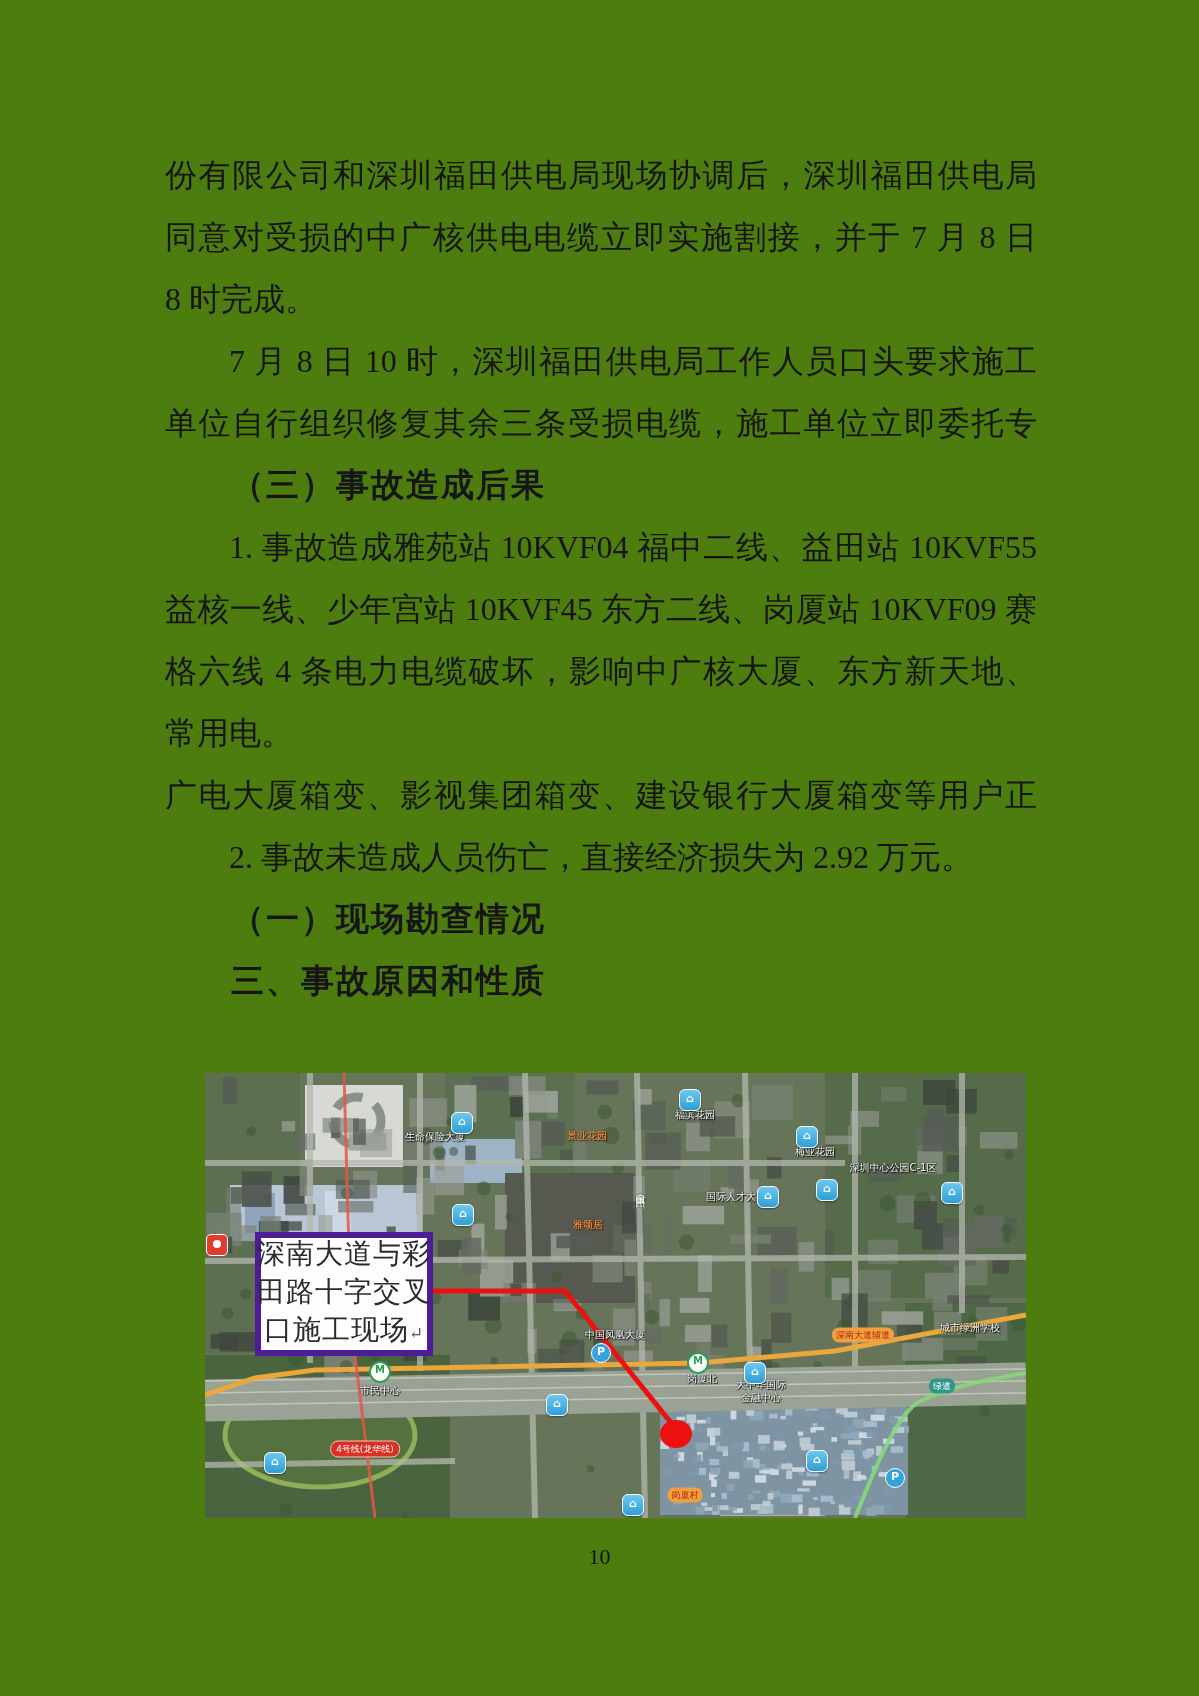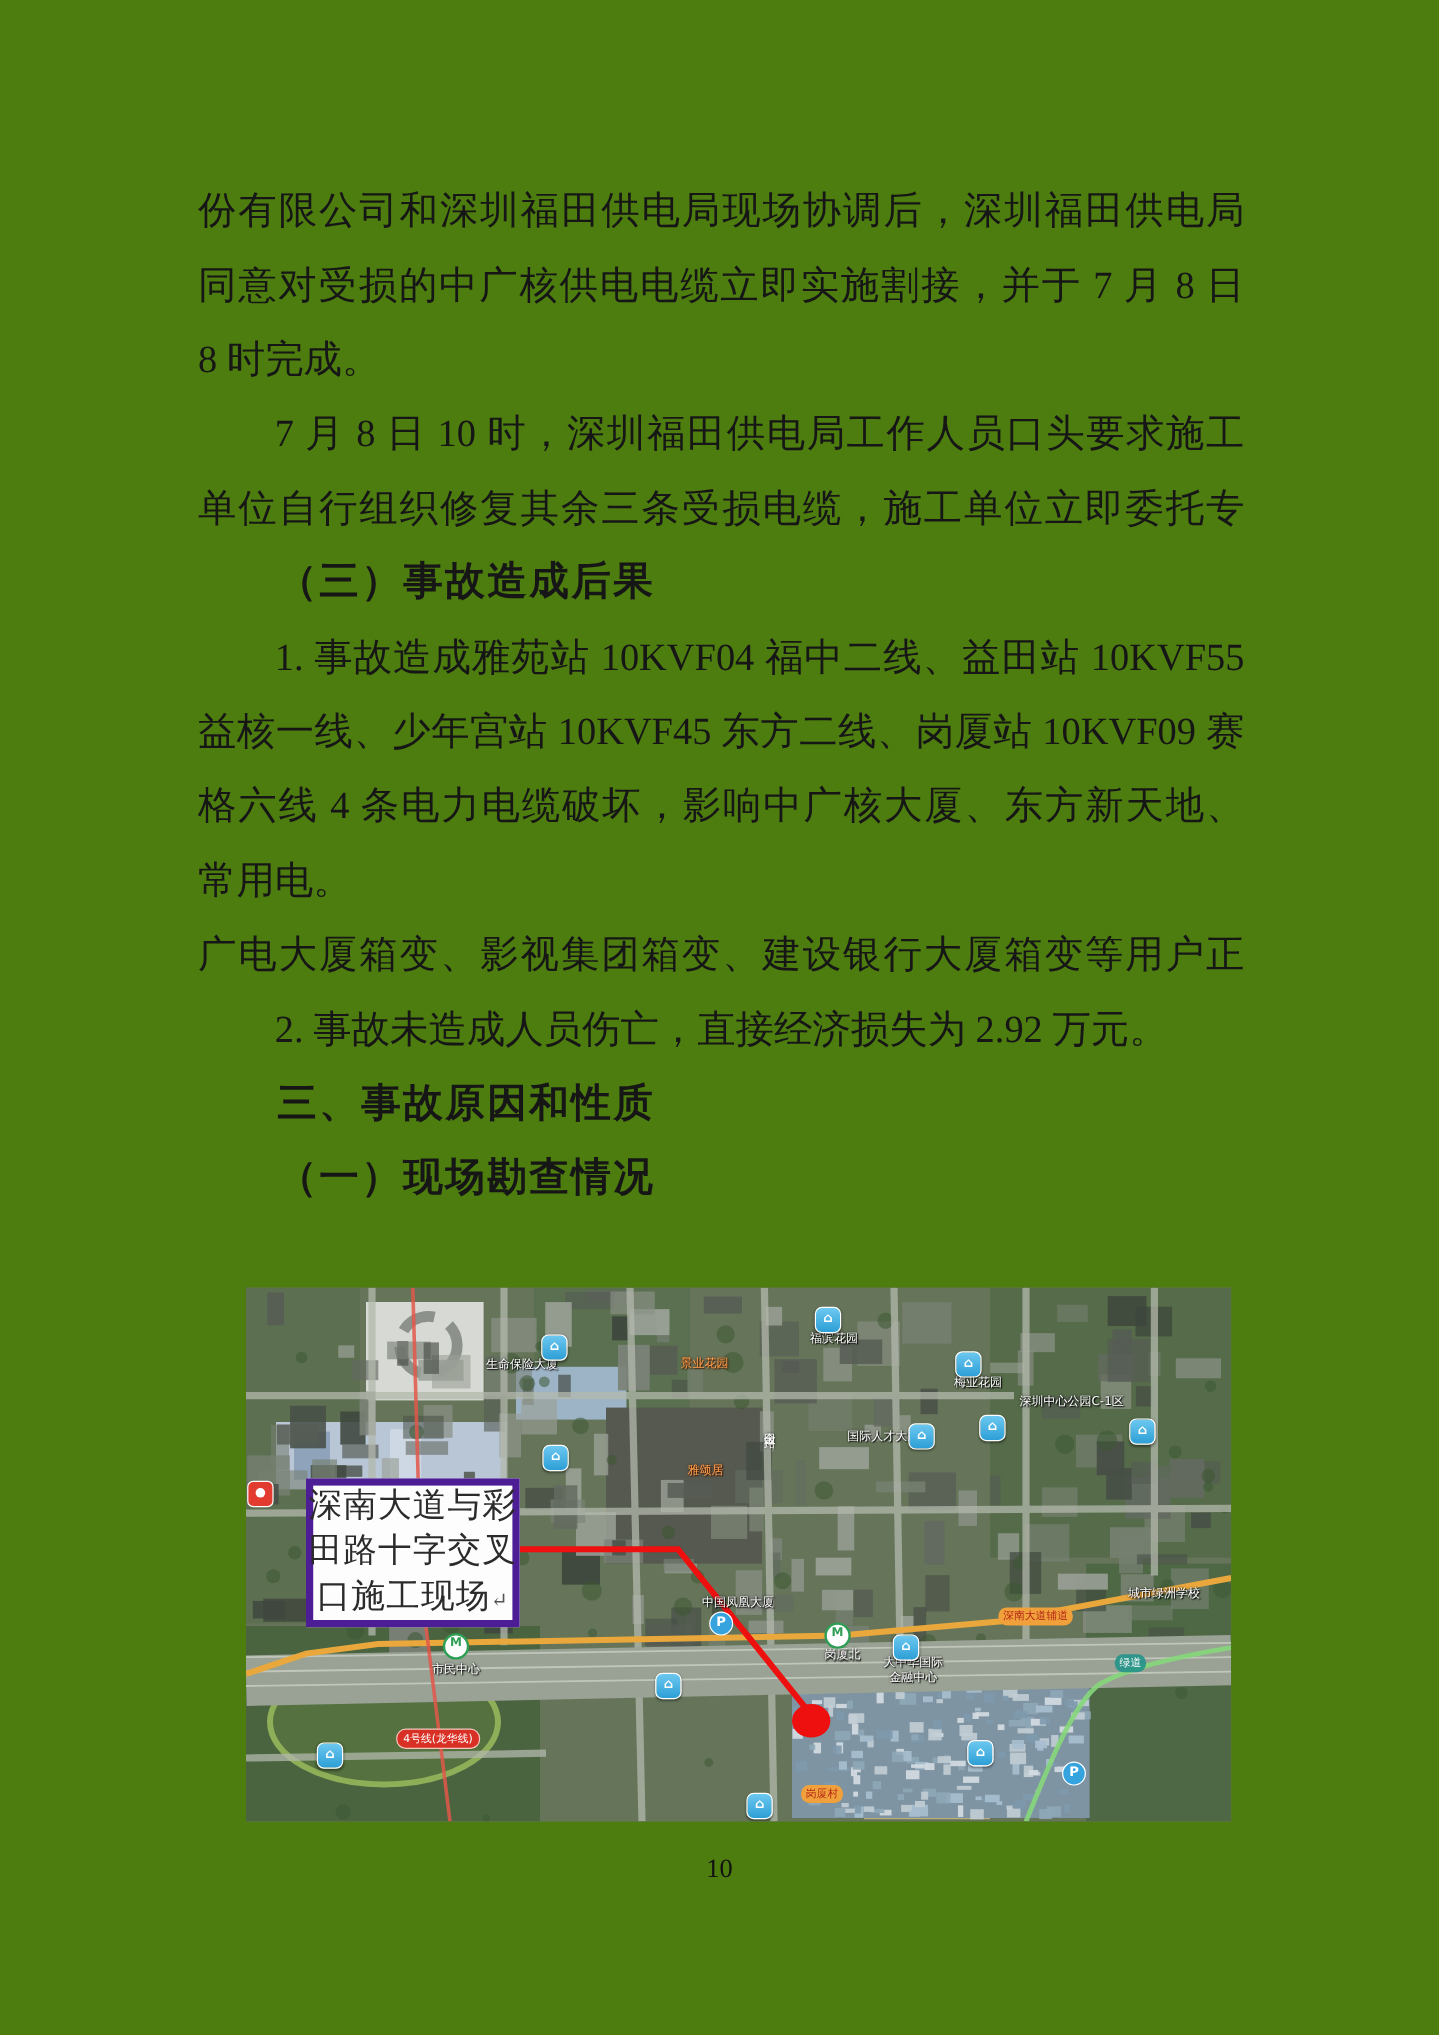--- a/index.html
+++ b/index.html
@@ -52,22 +52,22 @@
       <div class="line">8 时完成。</div>
       <div class="line indent just">7 月 8 日 10 时，深圳福田供电局工作人员口头要求施工</div>
       <div class="line just">单位自行组织修复其余三条受损电缆，施工单位立即委托专</div>
       <div class="line h-kai indent">（三）事故造成后果</div>
       <div class="line indent just">1. 事故造成雅苑站 10KVF04 福中二线、益田站 10KVF55</div>
       <div class="line just">益核一线、少年宫站 10KVF45 东方二线、岗厦站 10KVF09 赛</div>
       <div class="line just">格六线 4 条电力电缆破坏，影响中广核大厦、东方新天地、</div>
       <div class="line">常用电。</div>
       <div class="line just">广电大厦箱变、影视集团箱变、建设银行大厦箱变等用户正</div>
       <div class="line indent">2. 事故未造成人员伤亡，直接经济损失为 2.92 万元。</div>
+      <div class="line h-sans indent">（一）现场勘查情况</div>
       <div class="line h-sans indent">三、事故原因和性质</div>
-      <div class="line h-sans indent">（一）现场勘查情况</div>
     </div>
 
   <div id="map">
     <svg id="map-svg" width="821" height="445" viewBox="0 0 821 445">
 
       <rect x="0" y="0" width="821" height="445" fill="#66755a"></rect>
       <rect x="0" y="0" width="95" height="280" fill="#5d6f51"></rect>
       <rect x="620" y="0" width="201" height="225" fill="#556b49"></rect>
       <rect x="240" y="0" width="130" height="108" fill="#5a7050"></rect>
       <rect x="700" y="230" width="121" height="215" fill="#4e6845"></rect>
@@ -521,21 +521,21 @@
         <div class="mi lb lb-white" style="left: 733px; top: 255px; margin-left: 32px;">城市绿洲学校</div>
         <div class="mi lb lb-white" style="left: 410px; top: 262px;">中国凤凰大厦</div>
         <div class="mi lb lb-white" style="left: 556px; top: 312px;">大中华国际</div>
         <div class="mi lb lb-white" style="left: 556px; top: 325px;">金融中心</div>
         <div class="mi lb lb-white" style="left: 175px; top: 318px;">市民中心</div>
         <div class="mi lb lb-white" style="left: 497px; top: 306px;">岗厦北</div>
         <div class="mi lb lb-orange" style="left: 383px; top: 152px;">雅颂居</div>
         <div class="mi lb lb-orange" style="left: 382px; top: 63px;">景业花园</div>
         <div class="mi lb lb-pill-orange" style="left: 480px; top: 422px;">岗厦村</div>
         <div class="mi lb lb-pill-red" style="left: 160px; top: 376px;">4号线(龙华线)</div>
-        <div class="mi lb lb-pill-orange" style="left: 658px; top: 274px;">深南大道辅道</div>
+        <div class="mi lb lb-pill-orange" style="left: 658px; top: 262px;">深南大道辅道</div>
         <div class="mi lb lb-pill-teal" style="left: 737px; top: 313px;">绿道</div>
         <div class="mi lb lb-vroad" style="left: 435px; top: 115px;">金田路</div>
       </div>
 
     <div id="callout">
         <div class="cl">深南大道与彩</div>
         <div class="cl">田路十字交叉</div>
         <div class="cl">口施工现场<span class="ret">↵</span></div>
       </div>
   </div>

